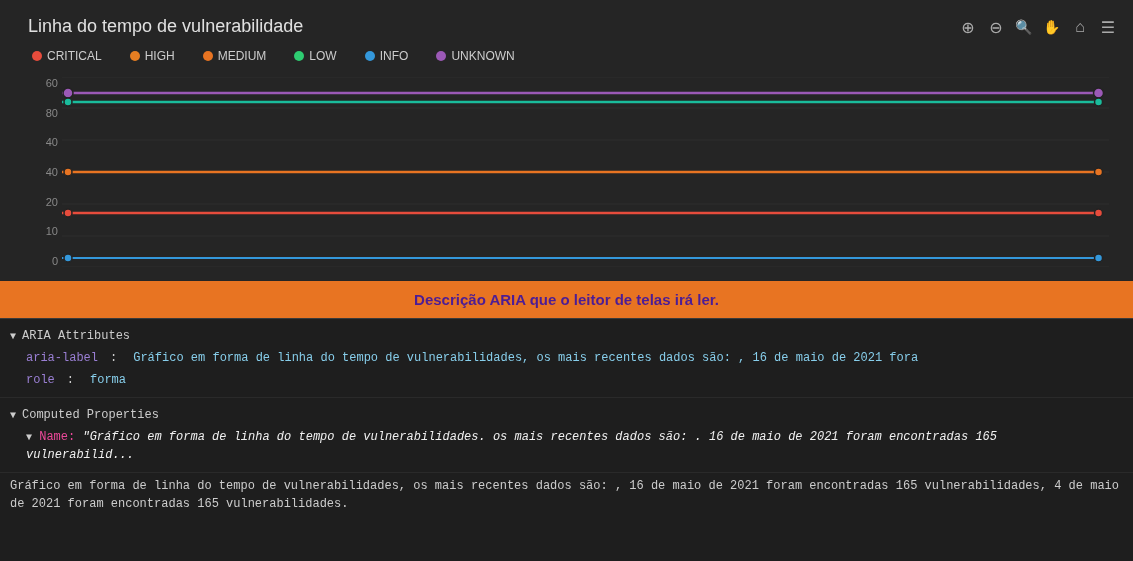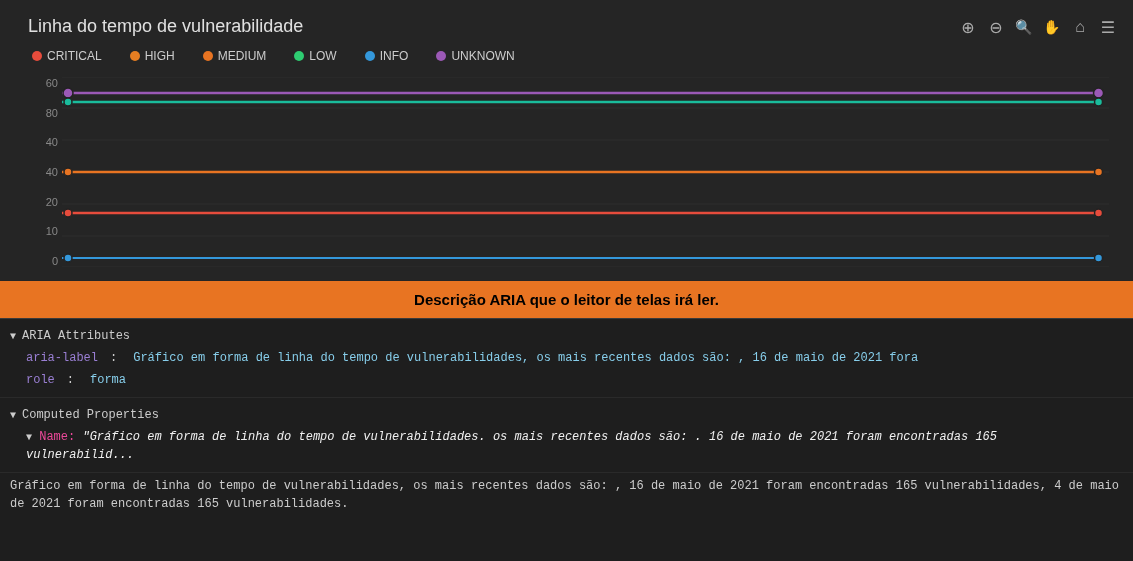--- a/index.html
+++ b/index.html
@@ -69,21 +69,21 @@
       color: #aaa;
     }
 
     
     .aria-bar {
       background: #e87422;
       text-align: center;
       padding: 10px 0;
       font-size: 15px;
       font-weight: 600;
-      color: #000000;
+      color: #4c1d95;
     }
 
     
     .devtools-panel {
       background: #1e1e1e;
       border-top: 1px solid #3a3a3a;
       font-family: 'Consolas', 'Courier New', monospace;
       font-size: 12px;
     }
 

